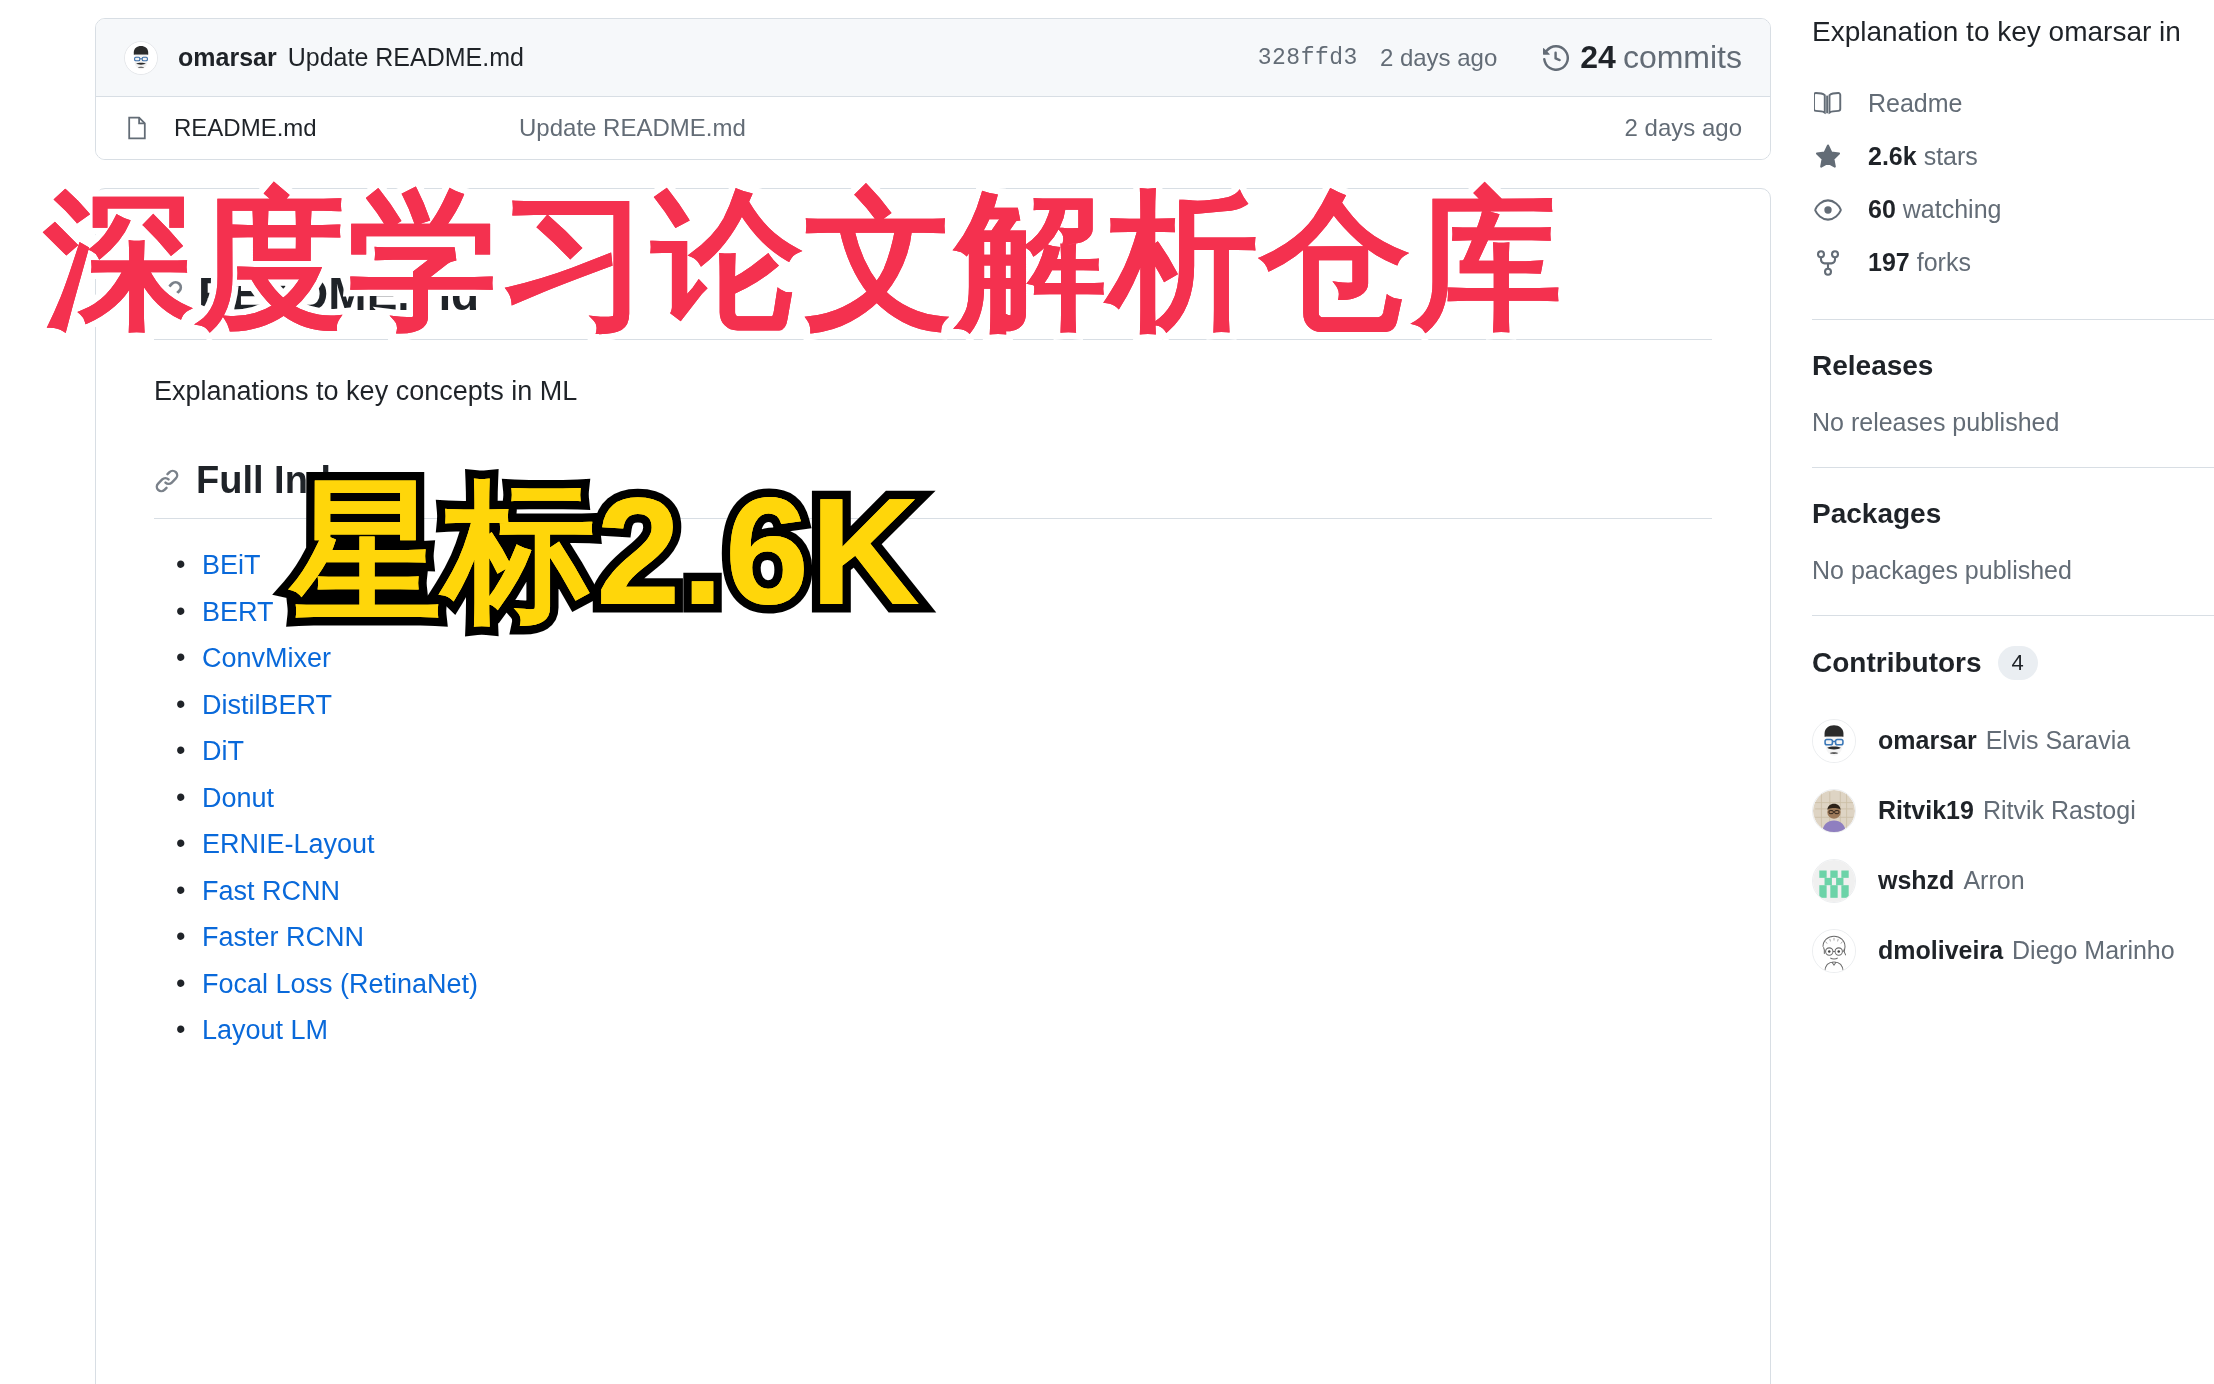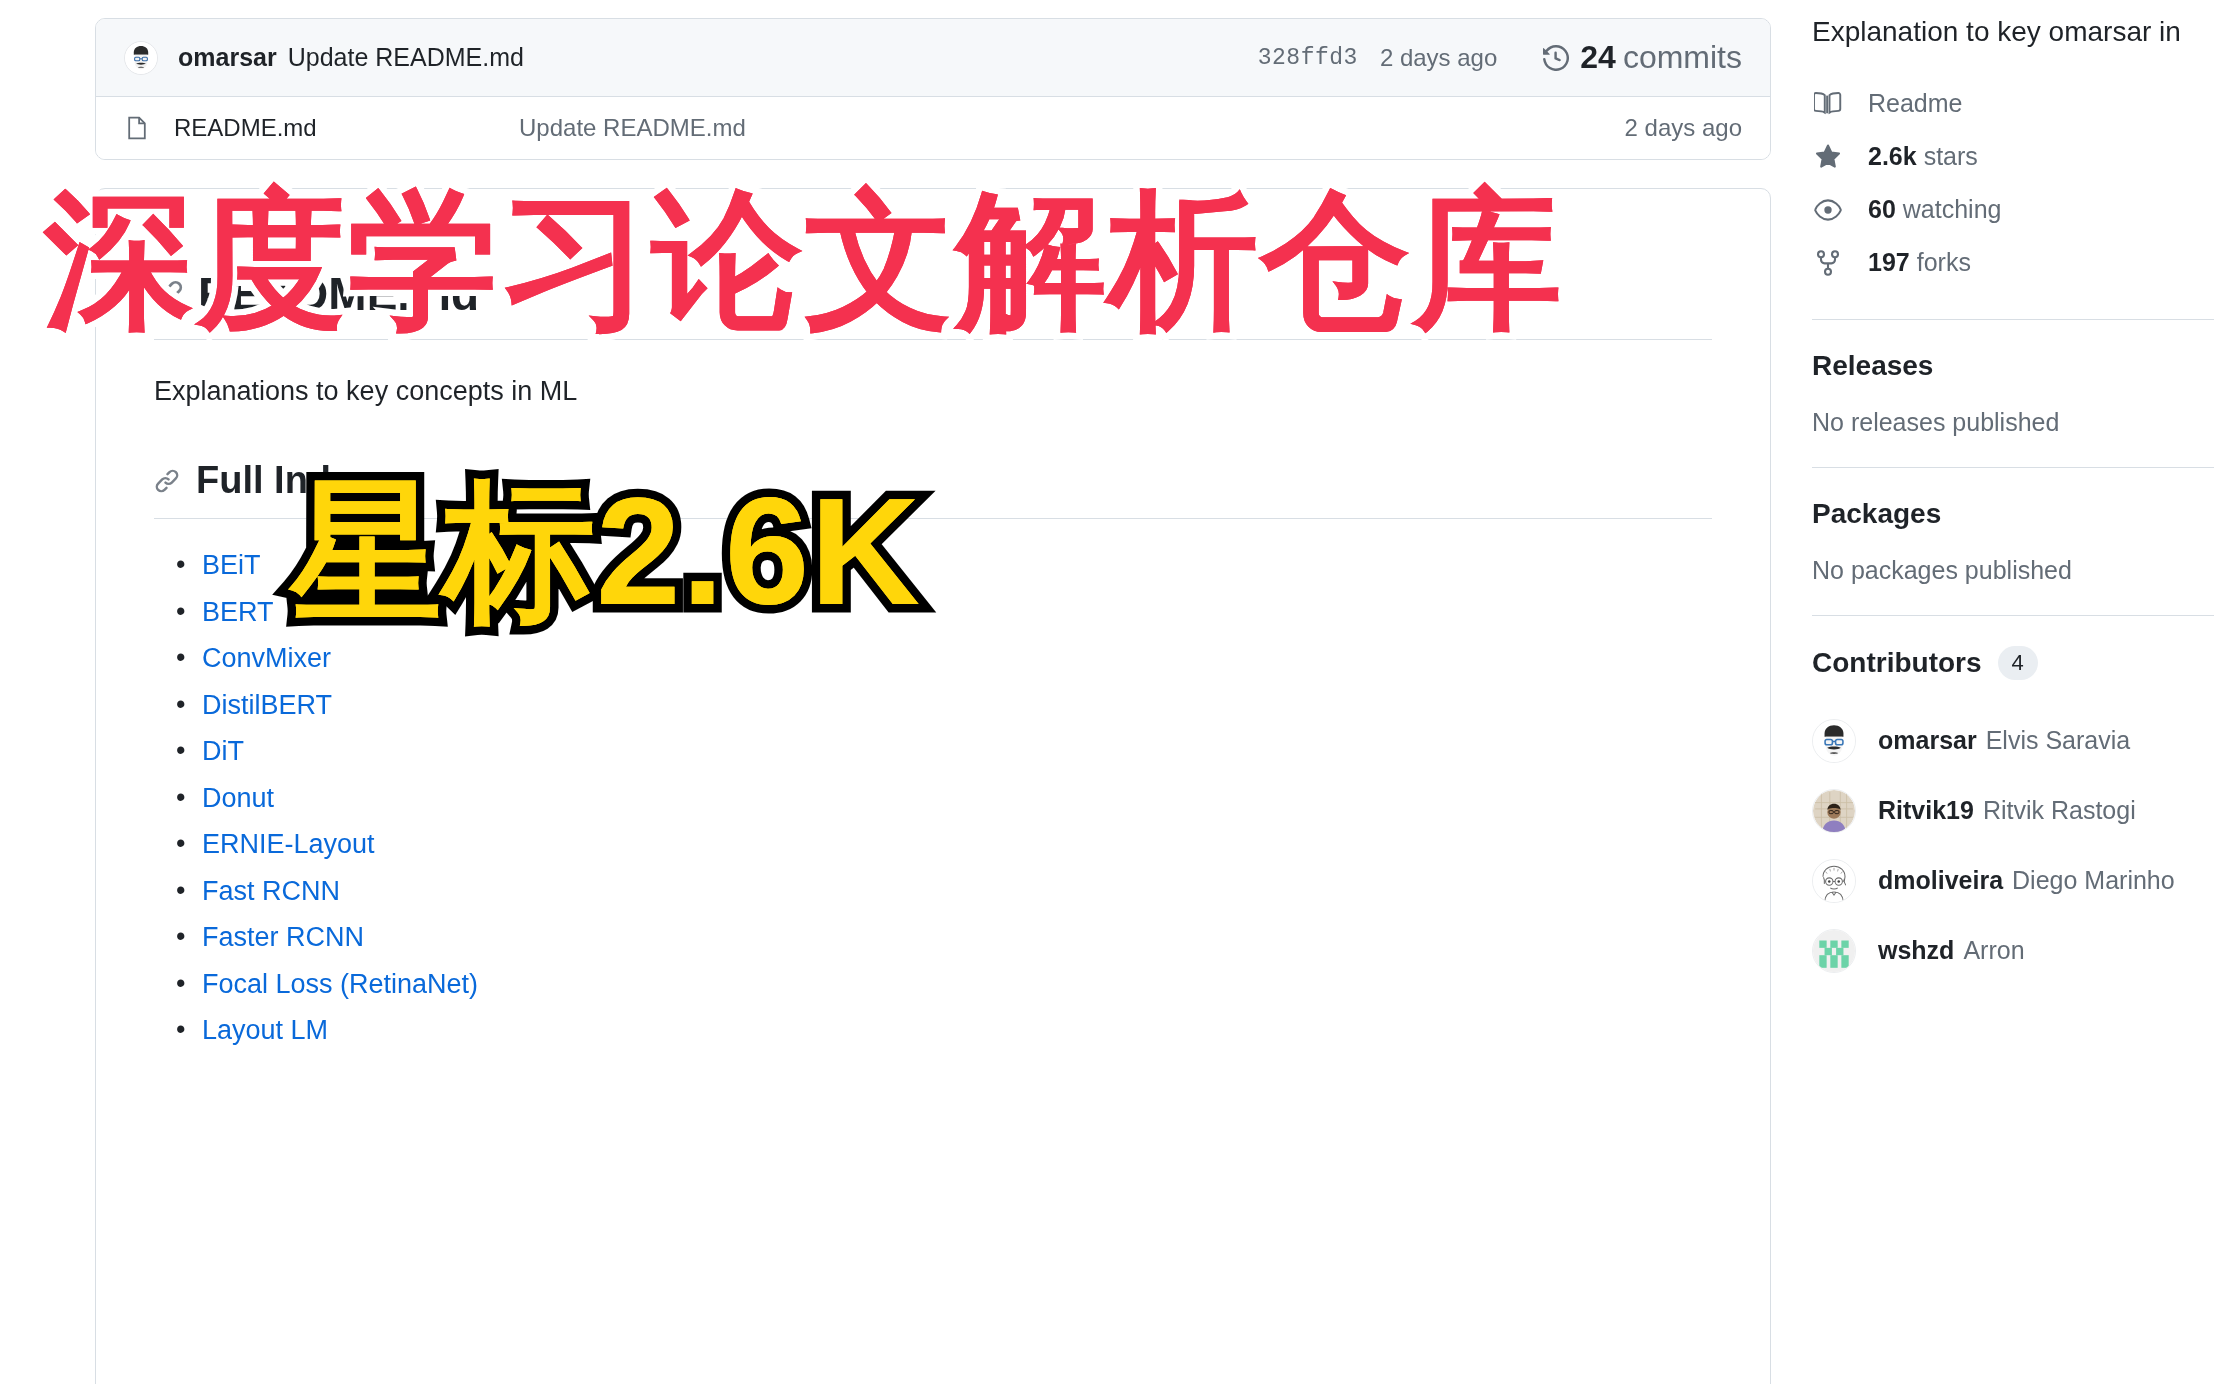--- a/index.html
+++ b/index.html
@@ -336,20 +336,39 @@
               <path d="M9 40c0-7 5-11 11-11s11 4 11 11z" fill="#8f7fc0"></path>
               <circle cx="20" cy="21" r="6.4" fill="#9d7a5a"></circle>
               <path d="M13.6 19.5c0-4 2.9-6.4 6.4-6.4s6.4 2.4 6.4 6.4c0-1.3-2-2.3-6.4-2.3s-6.4 1-6.4 2.3z" fill="#2c2118"></path>
               <rect x="15.3" y="19.6" width="4" height="2.9" rx="1" fill="none" stroke="#2c2118" stroke-width=".9"></rect>
               <rect x="20.7" y="19.6" width="4" height="2.9" rx="1" fill="none" stroke="#2c2118" stroke-width=".9"></rect>
               <line x1="19.3" y1="20.9" x2="20.7" y2="20.9" stroke="#2c2118" stroke-width=".8"></line>
             </svg>
           </span>
           <b>Ritvik19</b>
           <span>Ritvik Rastogi</span>
+        </div>
+        <div class="contrib">
+          <span class="av">
+            <svg viewBox="0 0 40 40">
+              <rect width="40" height="40" fill="#f0f0f0"></rect>
+              <g fill="#6cd3a8">
+                <rect x="6" y="10" width="7" height="7"></rect>
+                <rect x="16.5" y="10" width="7" height="7"></rect>
+                <rect x="27" y="10" width="7" height="7"></rect>
+                <rect x="11" y="17" width="7" height="7"></rect>
+                <rect x="22" y="17" width="7" height="7"></rect>
+                <rect x="6" y="24" width="7" height="12"></rect>
+                <rect x="16.5" y="24" width="7" height="12"></rect>
+                <rect x="27" y="24" width="7" height="12"></rect>
+              </g>
+            </svg>
+          </span>
+          <b>wshzd</b>
+          <span>Arron</span>
         </div>
         <div class="contrib">
           <span class="av">
             <svg viewBox="0 0 40 40">
               <circle cx="20" cy="20" r="20" fill="#fff"></circle>
               <g fill="none" stroke="#6b6b6b" stroke-width="1">
                 <path d="M9.5 16c0-6 4.7-10 10.5-10s10.5 4 10.5 10c0 2-.6 3.5-1.6 4.6"></path>
                 <path d="M10 16.5c1 2 1.2 4 .8 6.2M29.8 18c-.4 2 .2 4.4 1.4 6"></path>
                 <circle cx="15.5" cy="20.5" r="3.5"></circle>
                 <circle cx="24.5" cy="20.5" r="3.5"></circle>
@@ -361,39 +380,20 @@
                 <path d="M18 30.5l2 3 2-3"></path>
               </g>
               <g stroke="#8a8a8a" stroke-width=".7">
                 <path d="M12 11l1.5 2M16 8.5l.6 2.4M20 7.5v2.5M24 8.5l-.6 2.4M28 11l-1.5 2"></path>
               </g>
             </svg>
           </span>
           <b>dmoliveira</b>
           <span>Diego Marinho</span>
         </div>
-        <div class="contrib">
-          <span class="av">
-            <svg viewBox="0 0 40 40">
-              <rect width="40" height="40" fill="#f0f0f0"></rect>
-              <g fill="#6cd3a8">
-                <rect x="6" y="10" width="7" height="7"></rect>
-                <rect x="16.5" y="10" width="7" height="7"></rect>
-                <rect x="27" y="10" width="7" height="7"></rect>
-                <rect x="11" y="17" width="7" height="7"></rect>
-                <rect x="22" y="17" width="7" height="7"></rect>
-                <rect x="6" y="24" width="7" height="12"></rect>
-                <rect x="16.5" y="24" width="7" height="12"></rect>
-                <rect x="27" y="24" width="7" height="12"></rect>
-              </g>
-            </svg>
-          </span>
-          <b>wshzd</b>
-          <span>Arron</span>
-        </div>
       </div>
   </div>
 
   <div class="ovl ovl-wrap" id="ovl-red-wrap" style="left: 44px; top: 172px;">
     <div class="ovl" id="ovl-red" style="position:relative;left:0;top:0;">
       <span>深度学习论文解析仓库</span>
       <span class="inner">深度学习论文解析仓库</span>
     </div>
   </div>
 

